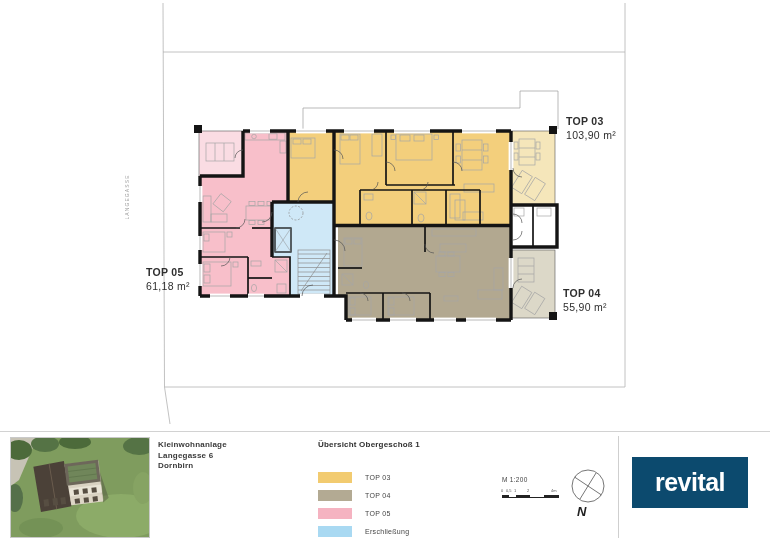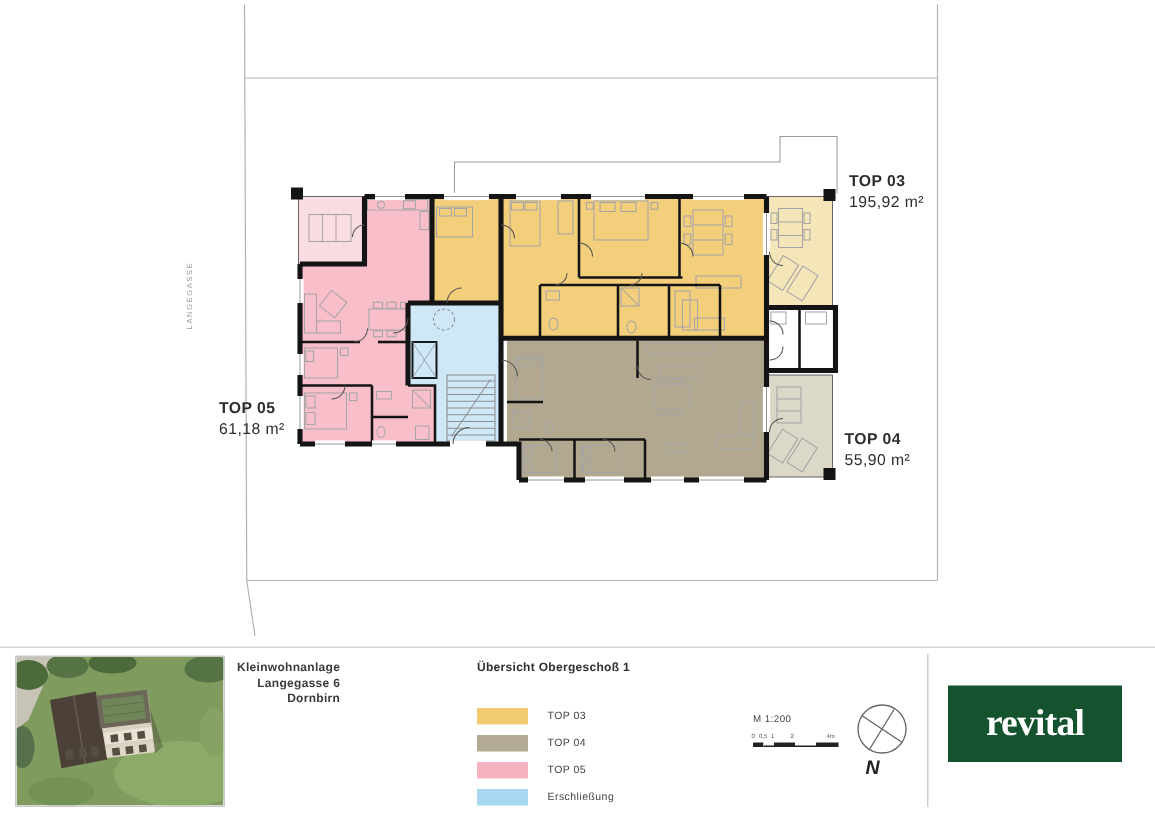--- a/index.html
+++ b/index.html
@@ -9,21 +9,21 @@
   .unit-label{position:absolute;font-size:10.5px;font-weight:700;color:#2e2e2e;
               line-height:13.5px;letter-spacing:.3px;white-space:nowrap;}
   .unit-label .area{font-weight:500;}
   .street-label{position:absolute;left:92px;top:194px;width:70px;text-align:center;
                 transform:rotate(-90deg);font-size:5px;letter-spacing:1.1px;color:#9a9a9a;}
   .footer{position:absolute;left:0;bottom:0;width:770px;height:113px;background:#fff;
           border-top:1px solid #d2d2d2;}
   .photo{position:absolute;left:10px;top:5px;width:138px;height:99px;border:1px solid #c9c9c9;
          overflow:hidden;}
   .proj-info{position:absolute;left:158px;top:8px;font-size:8px;font-weight:700;color:#3a3a3a;
-             line-height:10.5px;letter-spacing:.2px;text-align:right;}
+             line-height:10.5px;letter-spacing:.2px;}
   .proj-code{position:absolute;left:157px;top:57px;font-size:31px;font-weight:700;
              color:#b8b1a2;letter-spacing:1px;}
   .sheet-title{position:absolute;left:318px;top:8px;font-size:8px;font-weight:700;
                color:#2f2f2f;letter-spacing:.2px;text-align:center;}
   .legend{position:absolute;left:318px;top:36px;}
   .legend-row{display:flex;align-items:center;height:18px;}
   .swatch{width:34px;height:11px;display:inline-block;}
   .legend-lab{font-size:7px;color:#444;margin-left:13px;letter-spacing:.3px;}
   .scale-label{position:absolute;left:502px;top:44px;font-size:6.5px;color:#444;
                letter-spacing:.3px;font-weight:500;}
@@ -311,21 +311,21 @@
 
     <g fill="#141414">
       <rect x="194" y="125" width="8" height="8"></rect>
       <rect x="549" y="126" width="8" height="8"></rect>
       <rect x="549" y="312" width="8" height="8"></rect>
     </g>
   </svg>
 
   <div class="unit-label" style="left:566px;top:115px;">
     <div>TOP 03</div>
-    <div class="area">195,92 m²</div>
+    <div class="area">103,90 m²</div>
   </div>
   <div class="unit-label" style="left:563px;top:287px;">
     <div>TOP 04</div>
     <div class="area">55,90 m²</div>
   </div>
   <div class="unit-label" style="left:146px;top:266px;">
     <div>TOP 05</div>
     <div class="area">61,18 m²</div>
   </div>
   <div class="street-label">LANGEGASSE</div>
@@ -415,16 +415,16 @@
 
   <svg class="north" width="40" height="40" viewBox="0 0 40 40">
     <circle cx="20" cy="20" r="16" fill="none" stroke="#666" stroke-width="0.9"></circle>
     <line x1="6.5" y1="11" x2="33.5" y2="29" stroke="#666" stroke-width="0.9"></line>
     <line x1="12" y1="33" x2="28" y2="7" stroke="#666" stroke-width="0.9"></line>
   </svg>
   <div class="north-n">N</div>
 
   <div class="divider"></div>
 
-  <div class="logo" style="background-color: #14532d; font-family: Liberation Serif, serif;">
+  <div class="logo" style="background-color: #0c4a6e;">
     <span class="logo-text">revital</span>
   </div>
 </div>
 
 </body></html>

